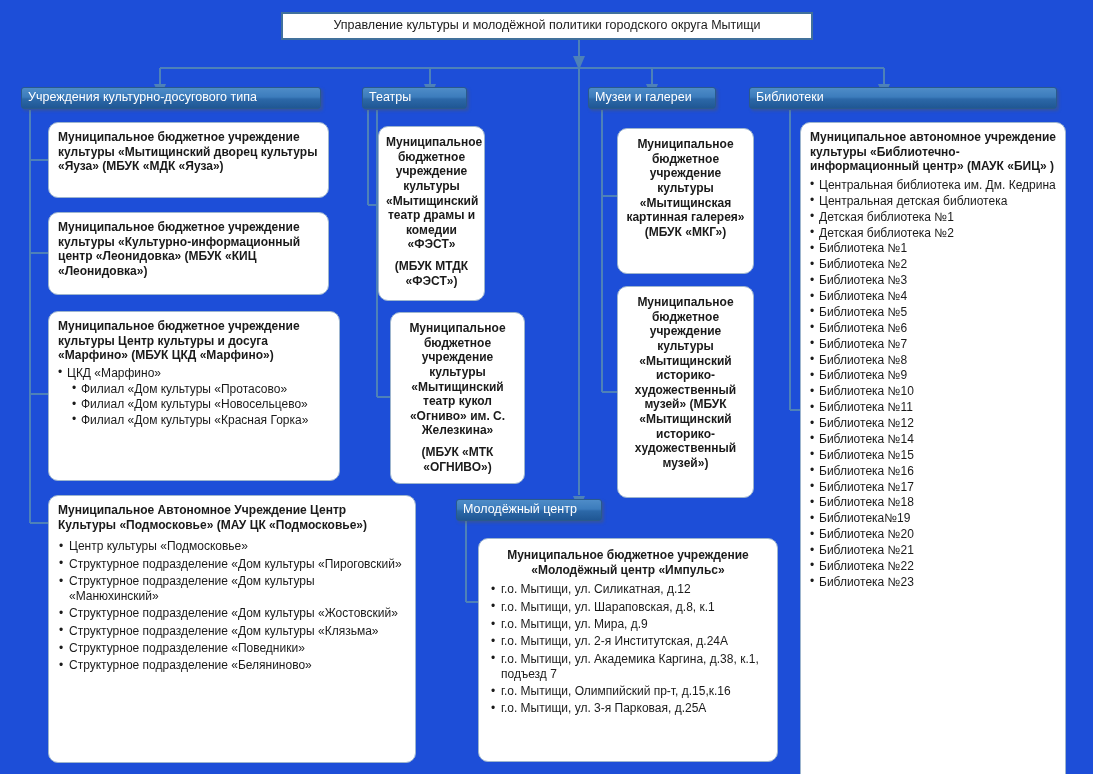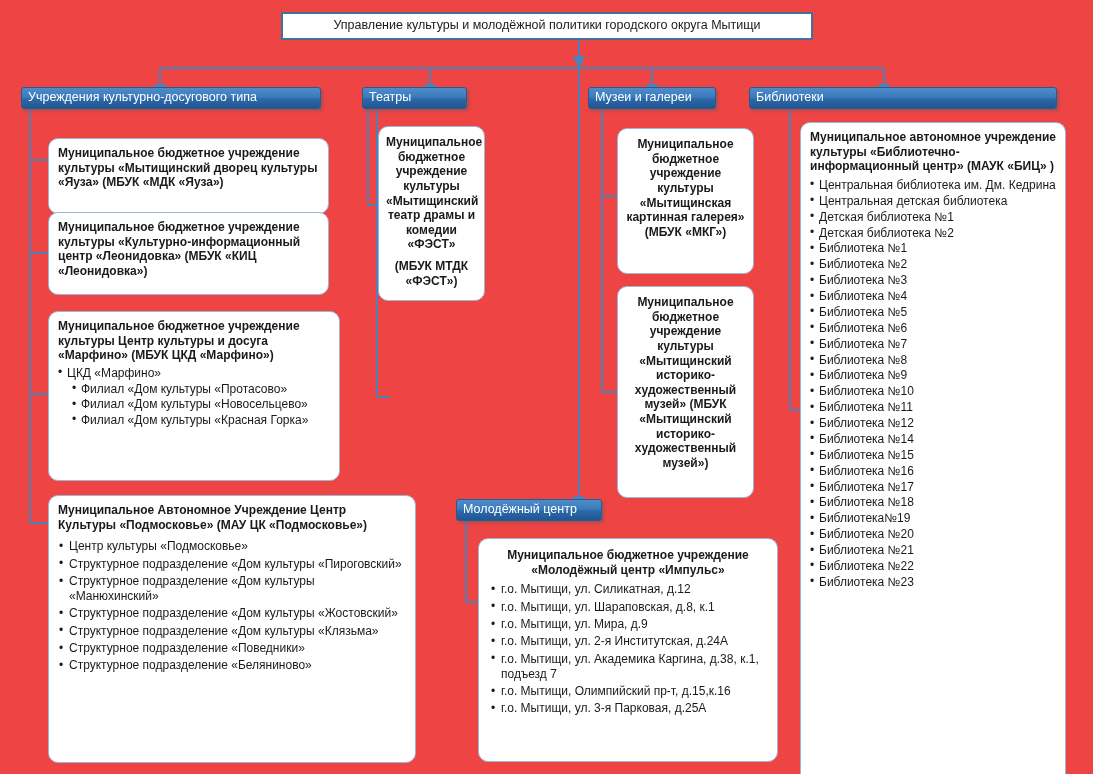--- a/index.html
+++ b/index.html
@@ -9,21 +9,21 @@
   }
   body {
     font-family: "Liberation Sans", "DejaVu Sans", sans-serif;
     color: #1a1a1a;
   }
   #canvas {
     position: relative;
     width: 1093px;
     height: 774px;
     overflow: hidden;
-    background: #ef4444;
+    background: #1d4ed8;
   }
 
   
   #wires {
     position: absolute;
     left: 0; top: 0;
     width: 1093px;
     height: 774px;
     pointer-events: none;
   }
@@ -189,21 +189,21 @@
   </div>
 
   <div class="cat-header" style="left:749px; top:87px; width:308px; height:22px;">
     <span>Библиотеки</span>
   </div>
 
   <div class="cat-header" style="left:456px; top:499px; width:146px; height:22px;">
     <span>Молодёжный центр</span>
   </div>
 
-  <div class="card" style="left:48px; top:122px; width:281px; height:76px;margin-top:16px;">
+  <div class="card" style="left:48px; top:122px; width:281px; height:76px;">
     <span class="ttl left">Муниципальное бюджетное учреждение культуры «Мытищинский дворец культуры «Яуза» (МБУК «МДК «Яуза»)</span>
   </div>
 
   <div class="card" style="left:48px; top:212px; width:281px; height:83px;">
     <span class="ttl left">Муниципальное бюджетное учреждение культуры «Культурно-информационный центр «Леонидовка» (МБУК «КИЦ «Леонидовка»)</span>
   </div>
 
   <div class="card" style="left:48px; top:311px; width:292px; height:170px;">
     <span class="ttl left">Муниципальное бюджетное учреждение культуры Центр культуры и досуга «Марфино» (МБУК ЦКД «Марфино»)</span>
     <ul class="bul tight">
@@ -227,20 +227,24 @@
       <li>Структурное подразделение «Поведники»</li>
       <li>Структурное подразделение «Беляниново»</li>
     </ul>
   </div>
 
   <div class="card" style="left:378px; top:126px; width:107px; height:175px; padding:8px 7px;">
     <span class="ttl center">Муниципальное бюджетное учреждение культуры «Мытищинский театр драмы и комедии «ФЭСТ»</span>
     <span class="sub">(МБУК МТДК «ФЭСТ»)</span>
   </div>
 
+  <div class="card" style="left:390px; top:312px; width:135px; height:172px; padding:8px 7px;">
+    <span class="ttl center">Муниципальное бюджетное учреждение культуры «Мытищинский театр кукол «Огниво» им. С. Железкина»</span>
+    <span class="sub">(МБУК «МТК «ОГНИВО»)</span>
+  </div>
 
   <div class="card" style="left:617px; top:128px; width:137px; height:146px; padding:8px 6px;">
     <span class="ttl center">Муниципальное бюджетное учреждение культуры «Мытищинская картинная галерея» (МБУК «МКГ»)</span>
   </div>
 
   <div class="card" style="left:617px; top:286px; width:137px; height:212px; padding:8px 7px;">
     <span class="ttl center">Муниципальное бюджетное учреждение культуры «Мытищинский историко-художественный музей» (МБУК «Мытищинский историко-художественный музей»)</span>
   </div>
 
   <div class="card" style="left:800px; top:122px; width:266px; height:704px;">

